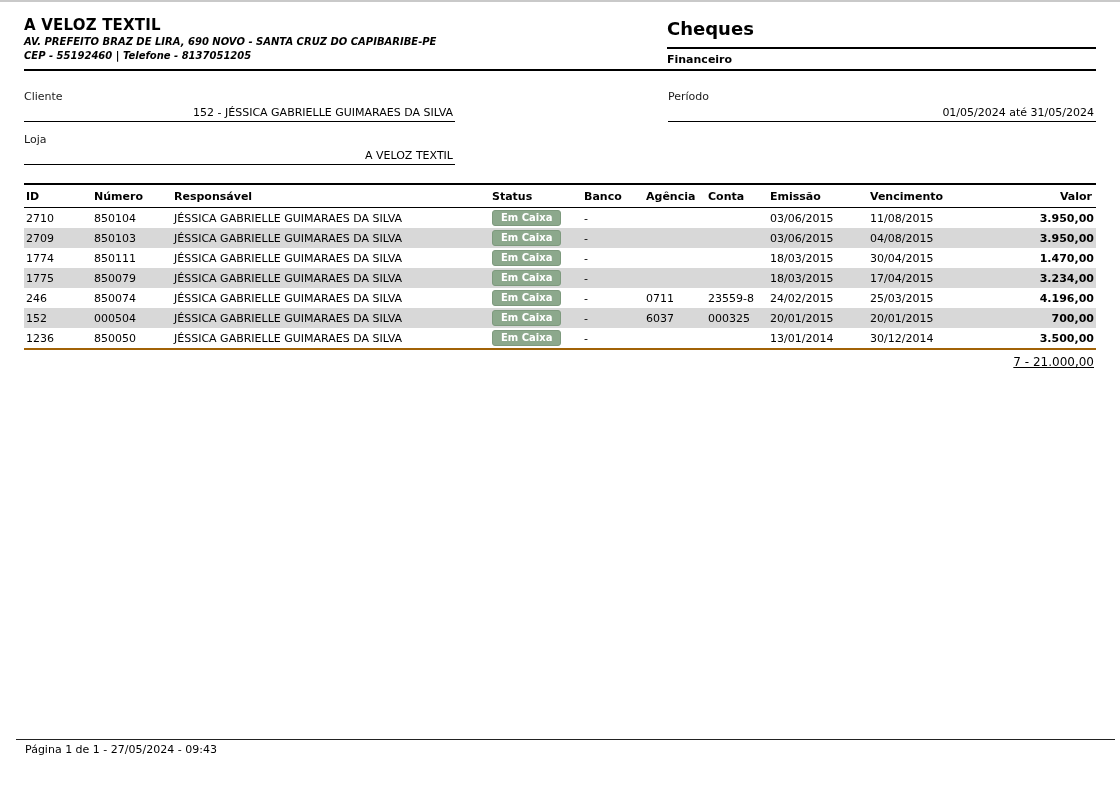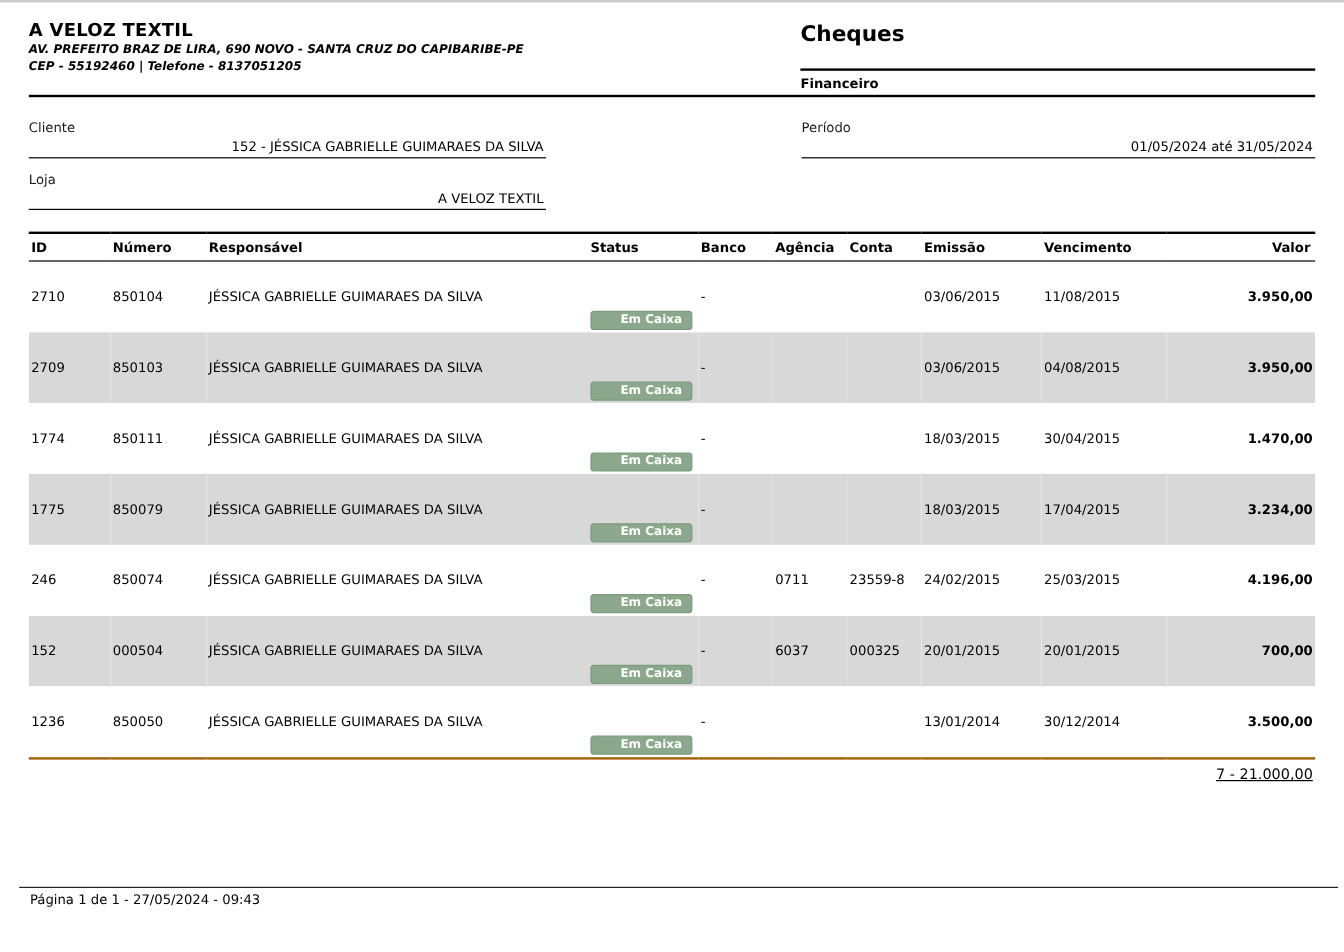--- a/index.html
+++ b/index.html
@@ -14,21 +14,21 @@
   .page { padding: 14px 24px 0 24px; }
 
   
   .report-header { display: flex; justify-content: space-between; align-items: flex-start; }
   .company-block { width: 600px; }
   .company-name { font-size: 15px; font-weight: bold; letter-spacing: .2px; }
   .company-addr { font-size: 10px; font-weight: bold; margin-top: 2px; line-height: 12px; font-style: italic; }
   .title-block { width: 429px; padding-top: 2px; }
   .report-title {
     font-size: 18px; font-weight: bold;
-    border-bottom: 2px solid #000; padding-bottom: 18px;
+    border-bottom: 2px solid #000; padding-bottom: 8px;
   }
   .report-category { font-size: 11px; font-weight: bold; text-align: left; margin-top: 4px; }
   .header-rule { border-bottom: 2px solid #000; margin-top: 3px; }
 
   
   .filters { margin-top: 19px; }
   .filters-row { display: flex; justify-content: space-between; }
   .field { border-bottom: 1px solid #000; padding-bottom: 2px; }
   .field-cliente, .field-loja { width: 431px; }
   .field-periodo { width: 428px; }
@@ -51,21 +51,21 @@
   .cheques-table tbody tr:nth-child(even) { background: var(--row-stripe, #d8d8d8); }
   .col-center, th.col-center { text-align: left; }
   .col-right,  th.col-right  { text-align: right; padding-right: 4px; }
   td.valor-cell { font-weight: bold; }
   .badge {
     display: inline-block;
     background: var(--badge-bg, #8ca88c);
     border: 1px solid var(--badge-border, #7e9a7e);
     color: var(--badge-text, #ffffff);
     font-size: 10px; font-weight: bold;
-    border-radius: 3px; padding: 1px 8px 2px 24px; line-height: 11px; margin-top: 39px;
+    border-radius: 3px; padding: 1px 8px 2px 8px; line-height: 11px;
   }
   .table-summary { font-size: 12px; text-align: right; margin-top: 5px; padding-right: 2px; text-decoration: underline; }
 
   
   .report-footer {
     position: absolute; left: 16px; right: 5px; top: 737px;
     border-top: 1px solid #222; padding: 3px 0 0 9px;
     font-size: 11px;
   }
 </style>

